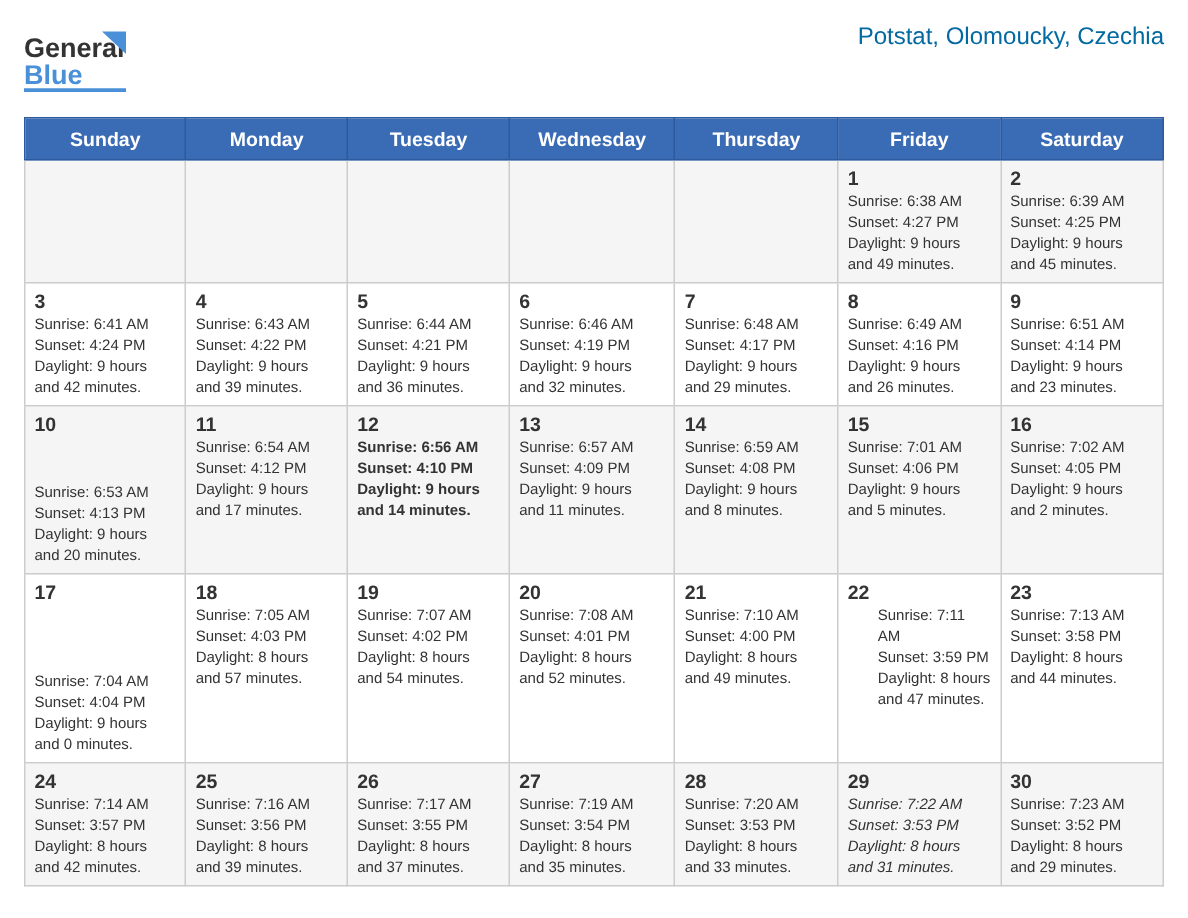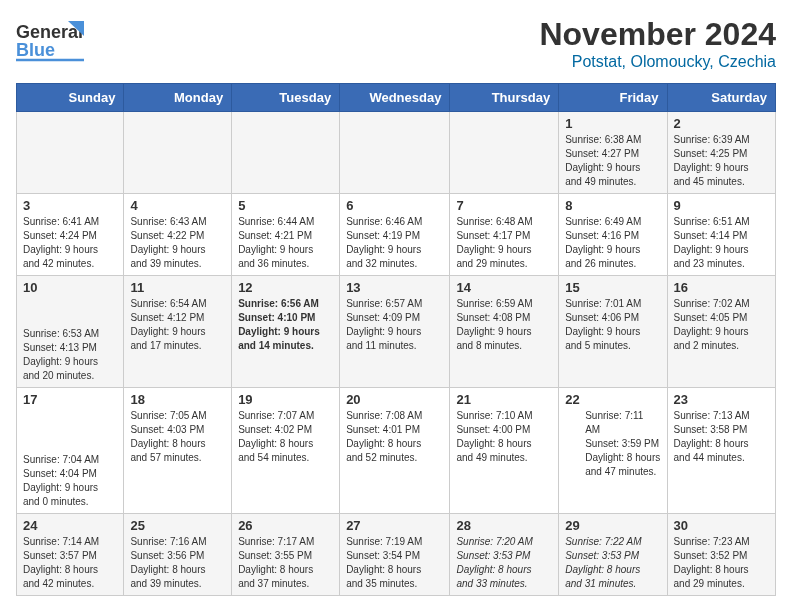--- a/index.html
+++ b/index.html
@@ -35,21 +35,21 @@
     }
     .calendar {
       width: 100%;
       border-collapse: collapse;
     }
     .calendar th {
       background: #3a6bb5;
       color: #fff;
       font-size: 13px;
       font-weight: bold;
-      text-align: right;
+      text-align: center;
       padding: 6px 8px;
       border: 1px solid #2d5a9e;
     }
     .calendar td {
       vertical-align: top;
       border: 1px solid #ccc;
       padding: 4px 6px;
       width: 113px;
       font-size: 10.5px;
       color: #333;
@@ -90,21 +90,20 @@
       <svg width="70" height="50" viewBox="0 0 70 50">
 
         <text x="0" y="22" font-family="Arial" font-weight="bold" font-size="18" fill="#333">General</text>
         <text x="0" y="40" font-family="Arial" font-weight="bold" font-size="18" fill="#4a90d9">Blue</text>
 
         <polygon points="52,5 68,5 68,20" fill="#4a90d9"></polygon>
         <line x1="0" y1="44" x2="68" y2="44" stroke="#4a90d9" stroke-width="2.5"></line>
       </svg>
     </div>
     <div class="title-block">
-      <h1>November 2024</h1>
       <h2>Potstat, Olomoucky, Czechia</h2>
     </div>
   </div>
 
   <table class="calendar">
     <thead>
       <tr>
         <th>Sunday</th>
         <th>Monday</th>
         <th>Tuesday</th>
@@ -313,21 +312,21 @@
           </td>
           <td>
             <span class="day-num">27</span>
             <div class="day-info" style="white-space: pre-line;">Sunrise: 7:19 AM
 Sunset: 3:54 PM
 Daylight: 8 hours
 and 35 minutes.</div>
           </td>
           <td>
             <span class="day-num">28</span>
-            <div class="day-info" style="white-space: pre-line; font-style: italic;">Sunrise: 7:20 AM
+            <div class="day-info" style="white-space: pre-line;">Sunrise: 7:20 AM
 Sunset: 3:53 PM
 Daylight: 8 hours
 and 33 minutes.</div>
           </td>
           <td>
             <span class="day-num">29</span>
             <div class="day-info" style="white-space: pre-line; font-style: italic;">Sunrise: 7:22 AM
 Sunset: 3:53 PM
 Daylight: 8 hours
 and 31 minutes.</div>

